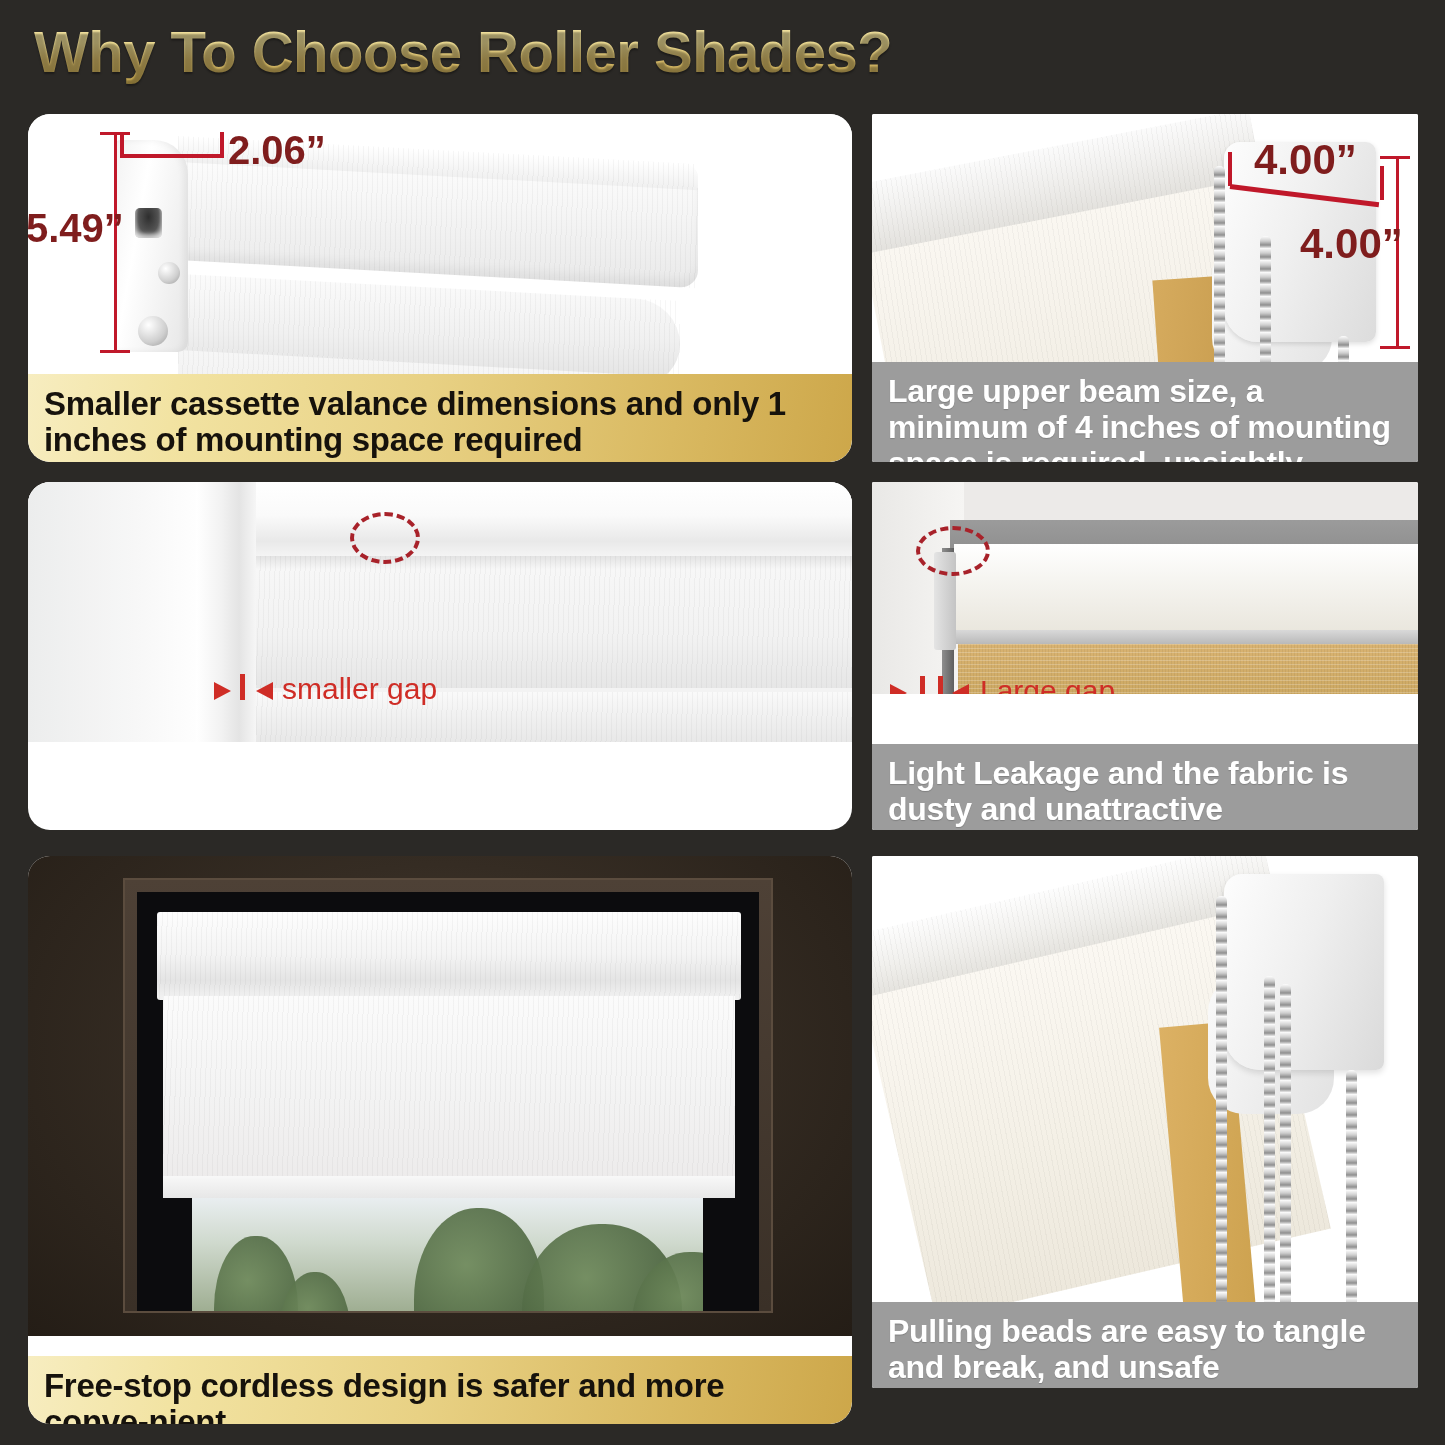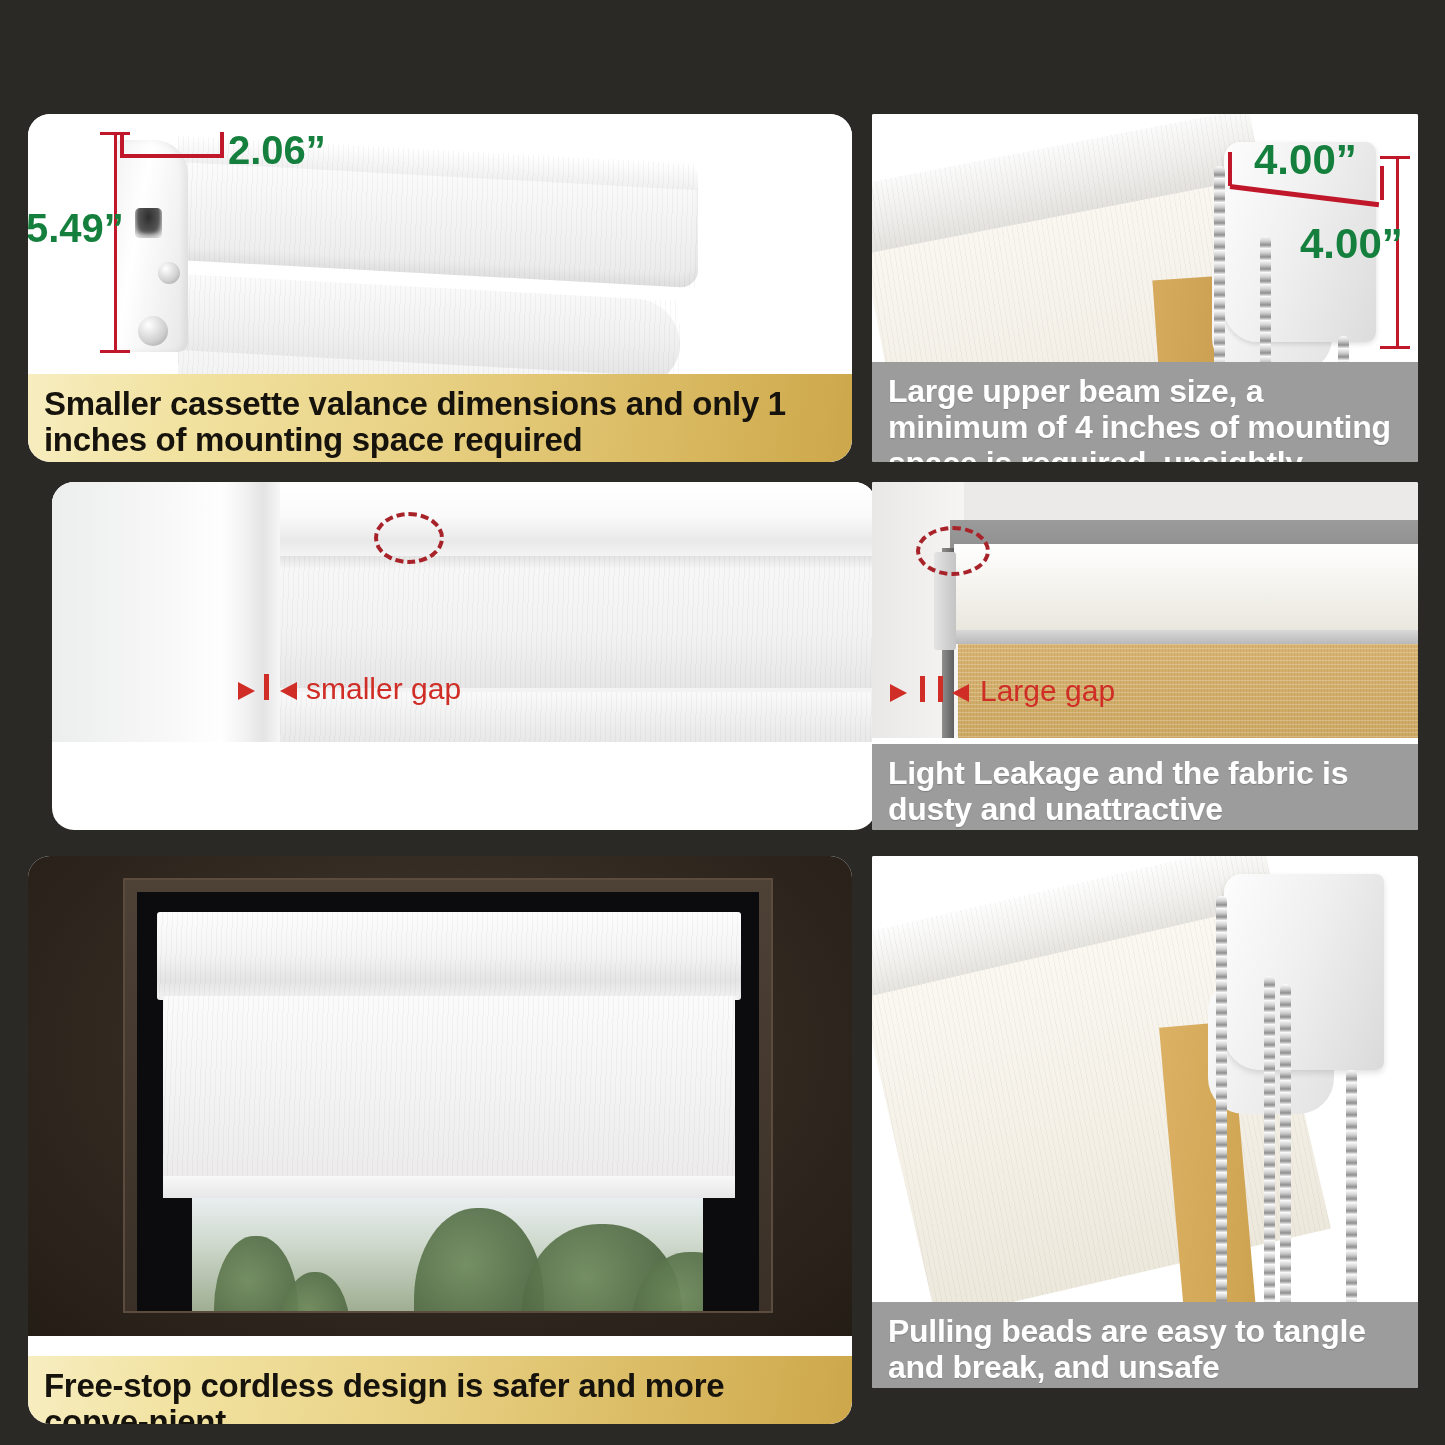--- a/index.html
+++ b/index.html
@@ -76,21 +76,21 @@
   }
   .caption.gray .caption-text {
     font-size: 32px;
     line-height: 1.12;
     text-shadow: 0 1px 1px rgba(0,0,0,0.18);
   }
 
   
   .dim-label {
     position: absolute;
-    color: #15803d;
+    color: #7f1d1d;
     font-weight: bold;
     white-space: nowrap;
     font-family: "Liberation Sans", sans-serif;
   }
   .dim-line {
     position: absolute;
     background: #c0182a;
   }
   .gap-label {
     position: absolute;
@@ -340,20 +340,21 @@
   .p6-baseband {
     position:absolute; left:0; right:0; bottom:0; height:22px;
     background:#a8a8a8;
   }
 </style>
 </head>
 <body>
 
 <div class="page">
 
+  <div class="title">Why To Choose Roller Shades?</div>
 
   <div class="panel left" style="left:28px; top:114px; width:824px; height:348px;">
     <div class="photo" style="height:260px;">
       <div class="p1-wrap">
         <div class="p1-bar-top">
             <div class="texture-lines"></div>
           </div>
         <div class="p1-bar-bot">
             <div class="texture-lines"></div>
           </div>
@@ -406,21 +407,21 @@
       <div class="dim-line" style="left:524px; top:44px; width:3px; height:190px;"></div>
       <div class="dim-line" style="left:508px; top:42px; width:30px; height:3px;"></div>
       <div class="dim-line" style="left:508px; top:232px; width:30px; height:3px;"></div>
       <div class="dim-label" style="left:428px; top:106px; font-size:42px;">4.00”</div>
     </div>
     <div class="caption gray" style="height:100px;">
       <span class="caption-text">Large upper beam size, a minimum of 4 inches of mounting space is required, unsightly</span>
     </div>
   </div>
 
-  <div class="panel left" style="left:28px; top:482px; width:824px; height:348px;margin-left:24px;">
+  <div class="panel left" style="left:28px; top:482px; width:824px; height:348px;">
     <div class="photo" style="height:260px;">
       <div class="p3-wrap">
         <div class="p3-walljamb"></div>
         <div class="p3-header"></div>
         <div class="p3-valance">
             <div class="texture-lines"></div>
           </div>
         <div class="p3-lowerfab">
             <div class="texture-lines"></div>
           </div>
@@ -430,21 +431,21 @@
       <div class="dashed-ellipse" style="left:322px; top:30px; width:70px; height:52px;"></div>
 
       <div class="arrow-r" style="left:186px; top:200px;"></div>
       <div class="tick-v" style="left:212px; top:192px; width:5px; height:26px;"></div>
       <div class="arrow-l" style="left:228px; top:200px;"></div>
       <div class="gap-label" style="left:254px; top:190px;">smaller gap</div>
     </div>
   </div>
 
   <div class="panel right" style="left:872px; top:482px; width:546px; height:348px;">
-    <div class="photo" style="height:256px;padding-left:43px;">
+    <div class="photo" style="height:212px;padding-left:43px;">
       <div class="p4-wrap">
         <div class="p4-wall"></div>
         <div class="p4-topshadow"></div>
         <div class="p4-valance"></div>
         <div class="p4-rail"></div>
         <div class="p4-khaki"></div>
         <div class="p4-gapline"></div>
         <div class="p4-bracket"></div>
       </div>
       <div class="dashed-ellipse" style="left:44px; top:44px; width:74px; height:50px;"></div>

